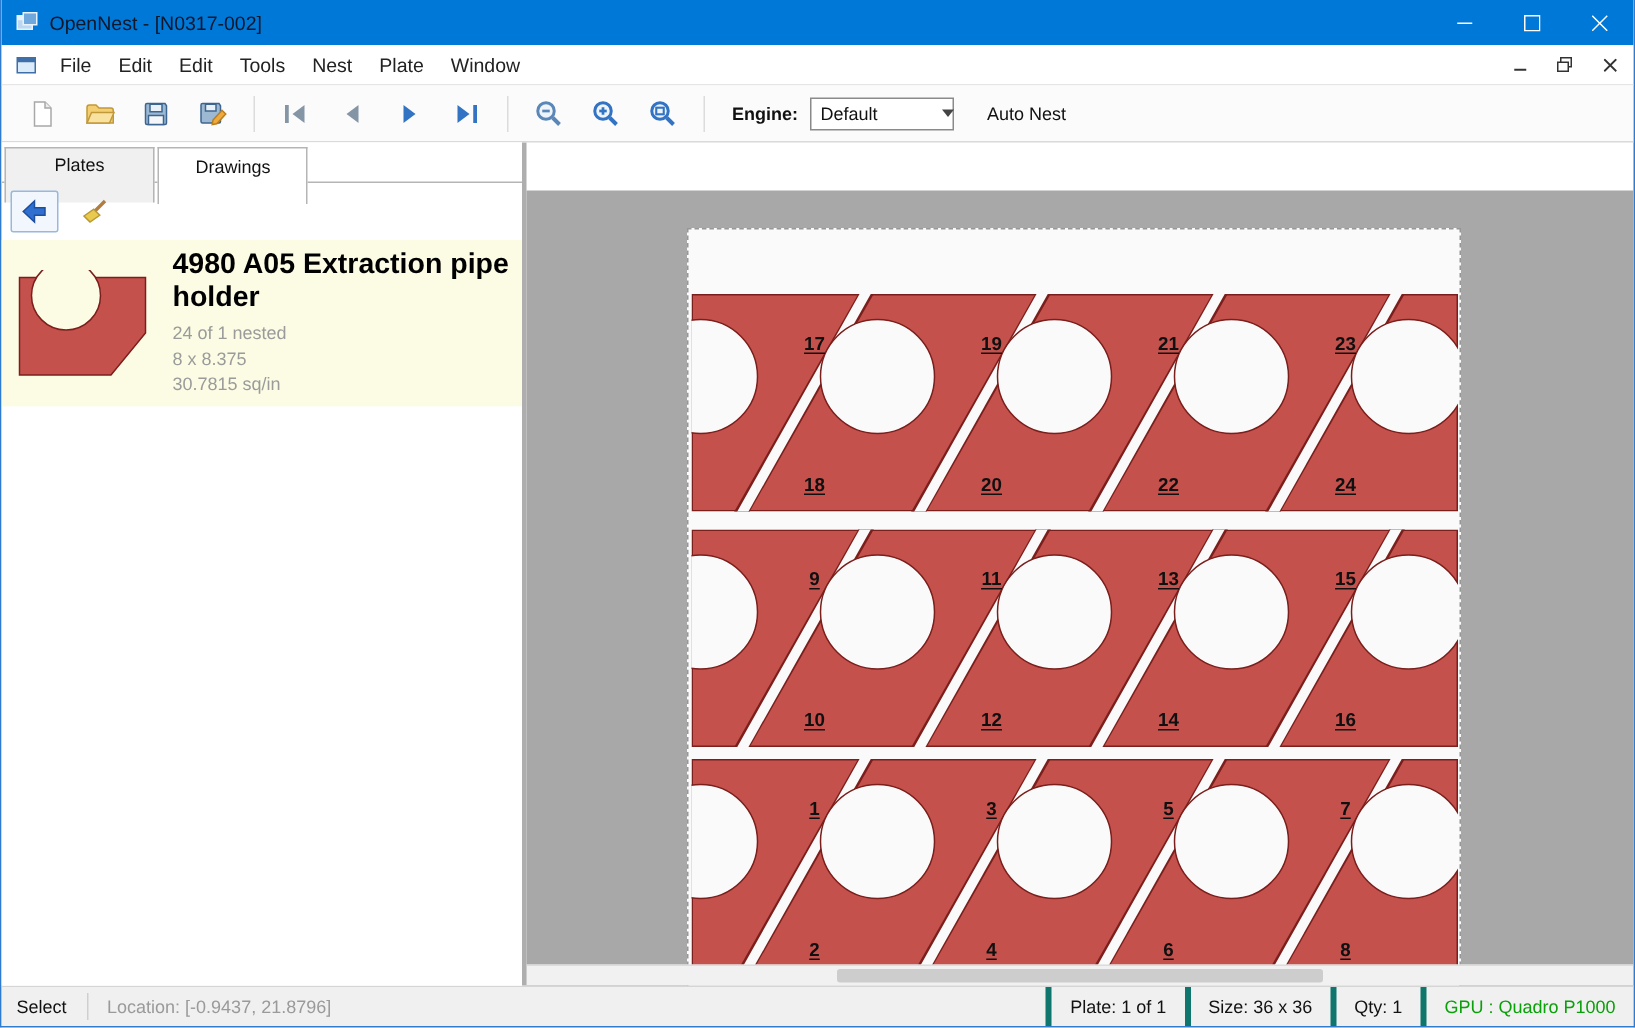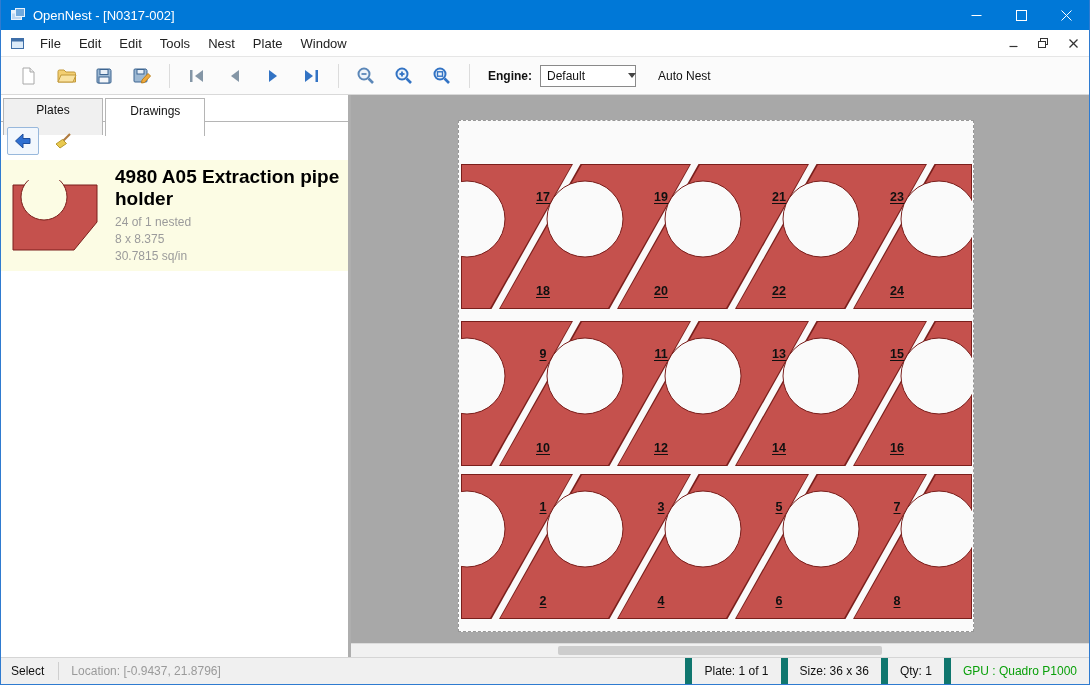--- a/index.html
+++ b/index.html
@@ -3,21 +3,21 @@
 <meta charset="utf-8">
 <style>
   * { margin:0; padding:0; box-sizing:border-box; }
   html,body { background:#d0d0d0; }
   body { font-family:"Liberation Sans", sans-serif; font-size:12px; color:#111; }
   .window { position:relative; width:1090px; height:685px; background:#fff;
             border-left:1px solid #2f7bd0; border-right:1px solid #2f7bd0; border-bottom:1px solid #2f7bd0;
             overflow:hidden; }
 
   
-  .titlebar { height:30px; background:#0078d7; display:flex; align-items:center; color:#ffffff; }
+  .titlebar { height:30px; background:#0078d7; display:flex; align-items:center; color:#0f172a; }
   .titlebar .app-icon { margin:0 7px 0 9px; }
   .titlebar .title { font-size:13px; }
   .titlebar .spacer { flex:1; }
   .caption-btn { width:45px; height:30px; display:flex; align-items:center; justify-content:center; }
 
   
   .menubar { height:27px; background:#fff; display:flex; align-items:center; border-bottom:1px solid #e6e6e6; }
   .menubar .mdi-icon { margin:0 6px 0 9px; }
   .menu-item { padding:5px 9px; font-size:13px; color:#222; cursor:default; }
   .menubar .spacer { flex:1; }
@@ -44,35 +44,35 @@
   .panel-toolbar { height:38px; display:flex; align-items:center; padding:4px 6px; gap:8px; }
   .panel-btn { width:32px; height:28px; display:flex; align-items:center; justify-content:center; border-radius:2px; }
   .panel-btn.selected { border:1px solid #98b8dc; background:#f2f7fd; }
   .drawing-item { display:flex; padding:6px 8px; background:#fcfce4; align-items:center; }
   .drawing-thumb { width:92px; height:74px; flex:0 0 92px; display:flex; align-items:center; justify-content:center; }
   .drawing-text { margin-left:14px; }
   .drawing-title { font-weight:bold; font-size:19px; color:#000; margin-bottom:4px; }
   .drawing-sub { color:#9b9b9b; font-size:12px; line-height:17px; }
   .panel-rest { flex:1; background:#fff; }
 
-  .canvas { flex:1; background:#a8a8a8; position:relative; overflow:hidden; }
+  .canvas { flex:1; background:#a8a8a8; position:relative; overflow:hidden;margin-top:32px; }
   .plate { position:absolute; left:107px; top:25px; width:516px; height:512px; background:#fafafa;
            border:1px dashed #979797; }
   .plate svg { display:block; }
   .hscroll { position:absolute; left:0; right:0; bottom:0; height:14px; background:#f1f1f1; border-top:1px solid #dcdcdc; }
   .hscroll .thumb { position:absolute; left:28%; width:44%; top:2px; bottom:2px; background:#cdcdcd; border-radius:2px; }
 
   
   .statusbar { height:27px; background:#f0f0f0; border-top:1px solid #d5d5d5; display:flex; align-items:center; font-size:12px; }
   .status-cell { padding:0 12px; display:flex; align-items:center; height:100%; }
   .status-sep { width:1px; height:18px; background:#cfcfcf; }
   .status-mode { padding:0 14px 0 10px; }
   .status-location { color:#9a9a9a; padding:0 12px; }
   .statusbar .spacer { flex:1; }
-  .status-right { border-left:7px solid #0f766e;text-align:center; }
+  .status-right { border-left:4px solid #0f766e;text-align:center; }
   .status-gpu { color:#0aa00a; }
   svg { display:block; }
 </style>
 </head>
 <body>
 
 <div class="window">
 
   <div class="titlebar">
     <span class="app-icon">

